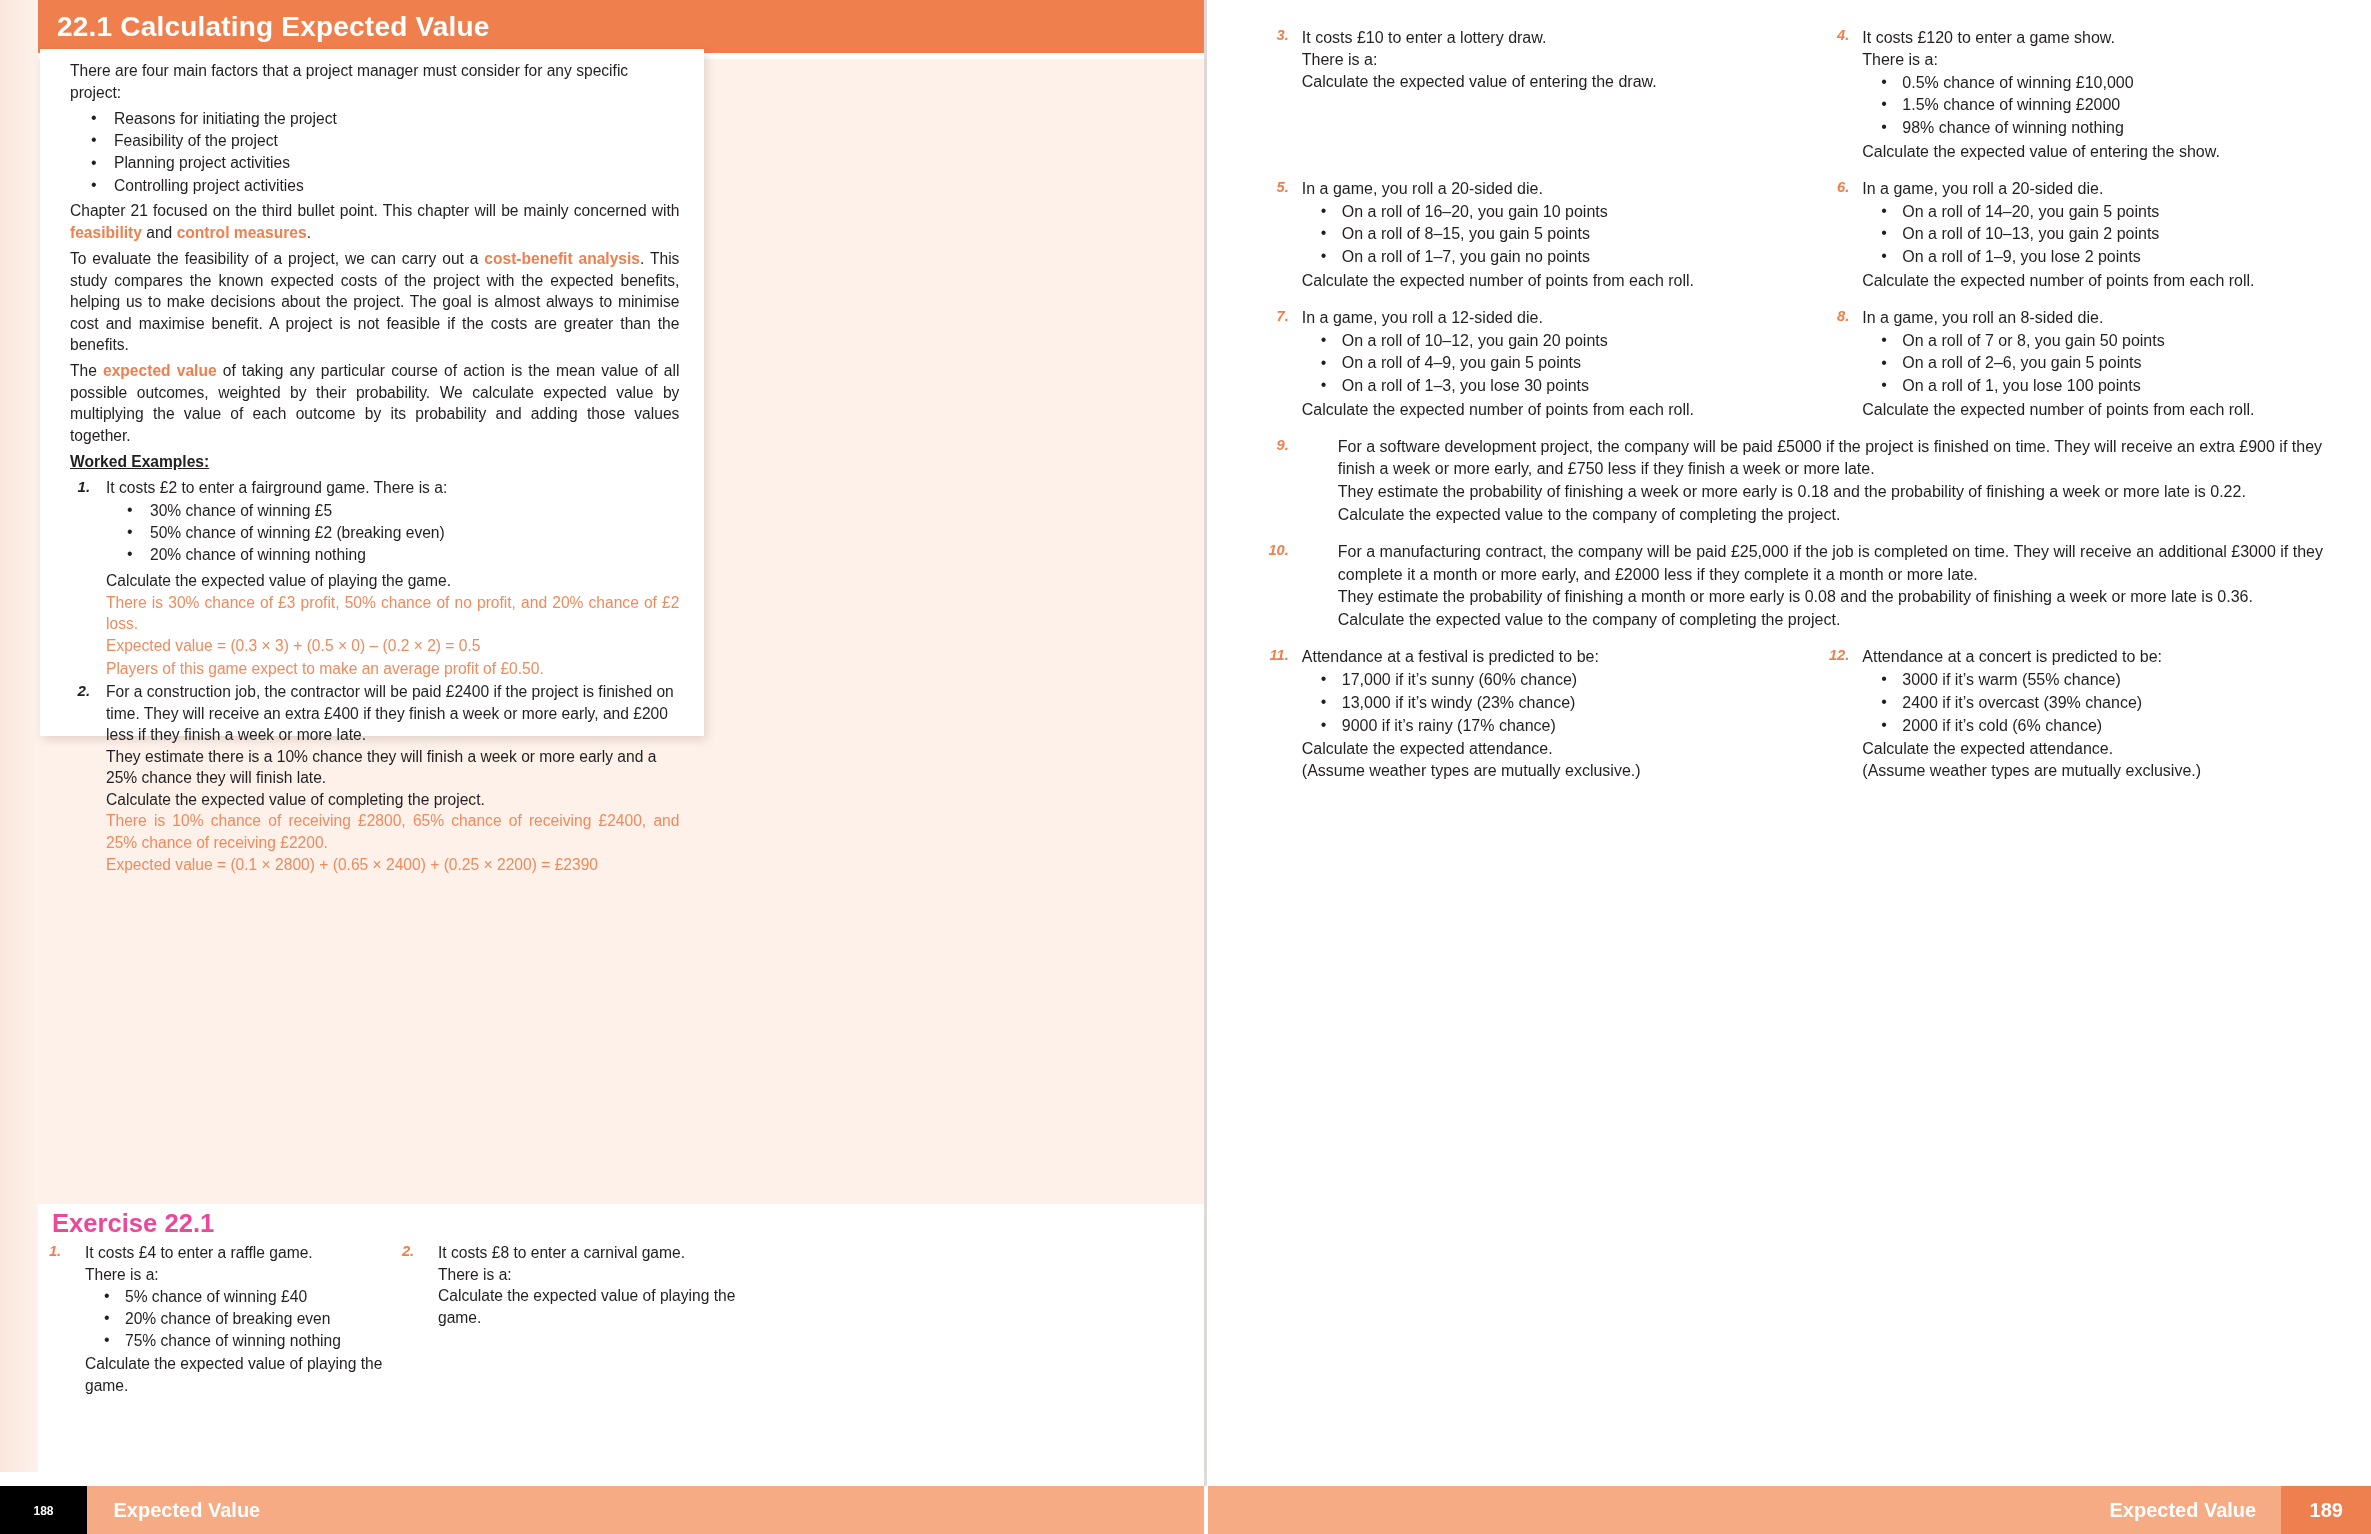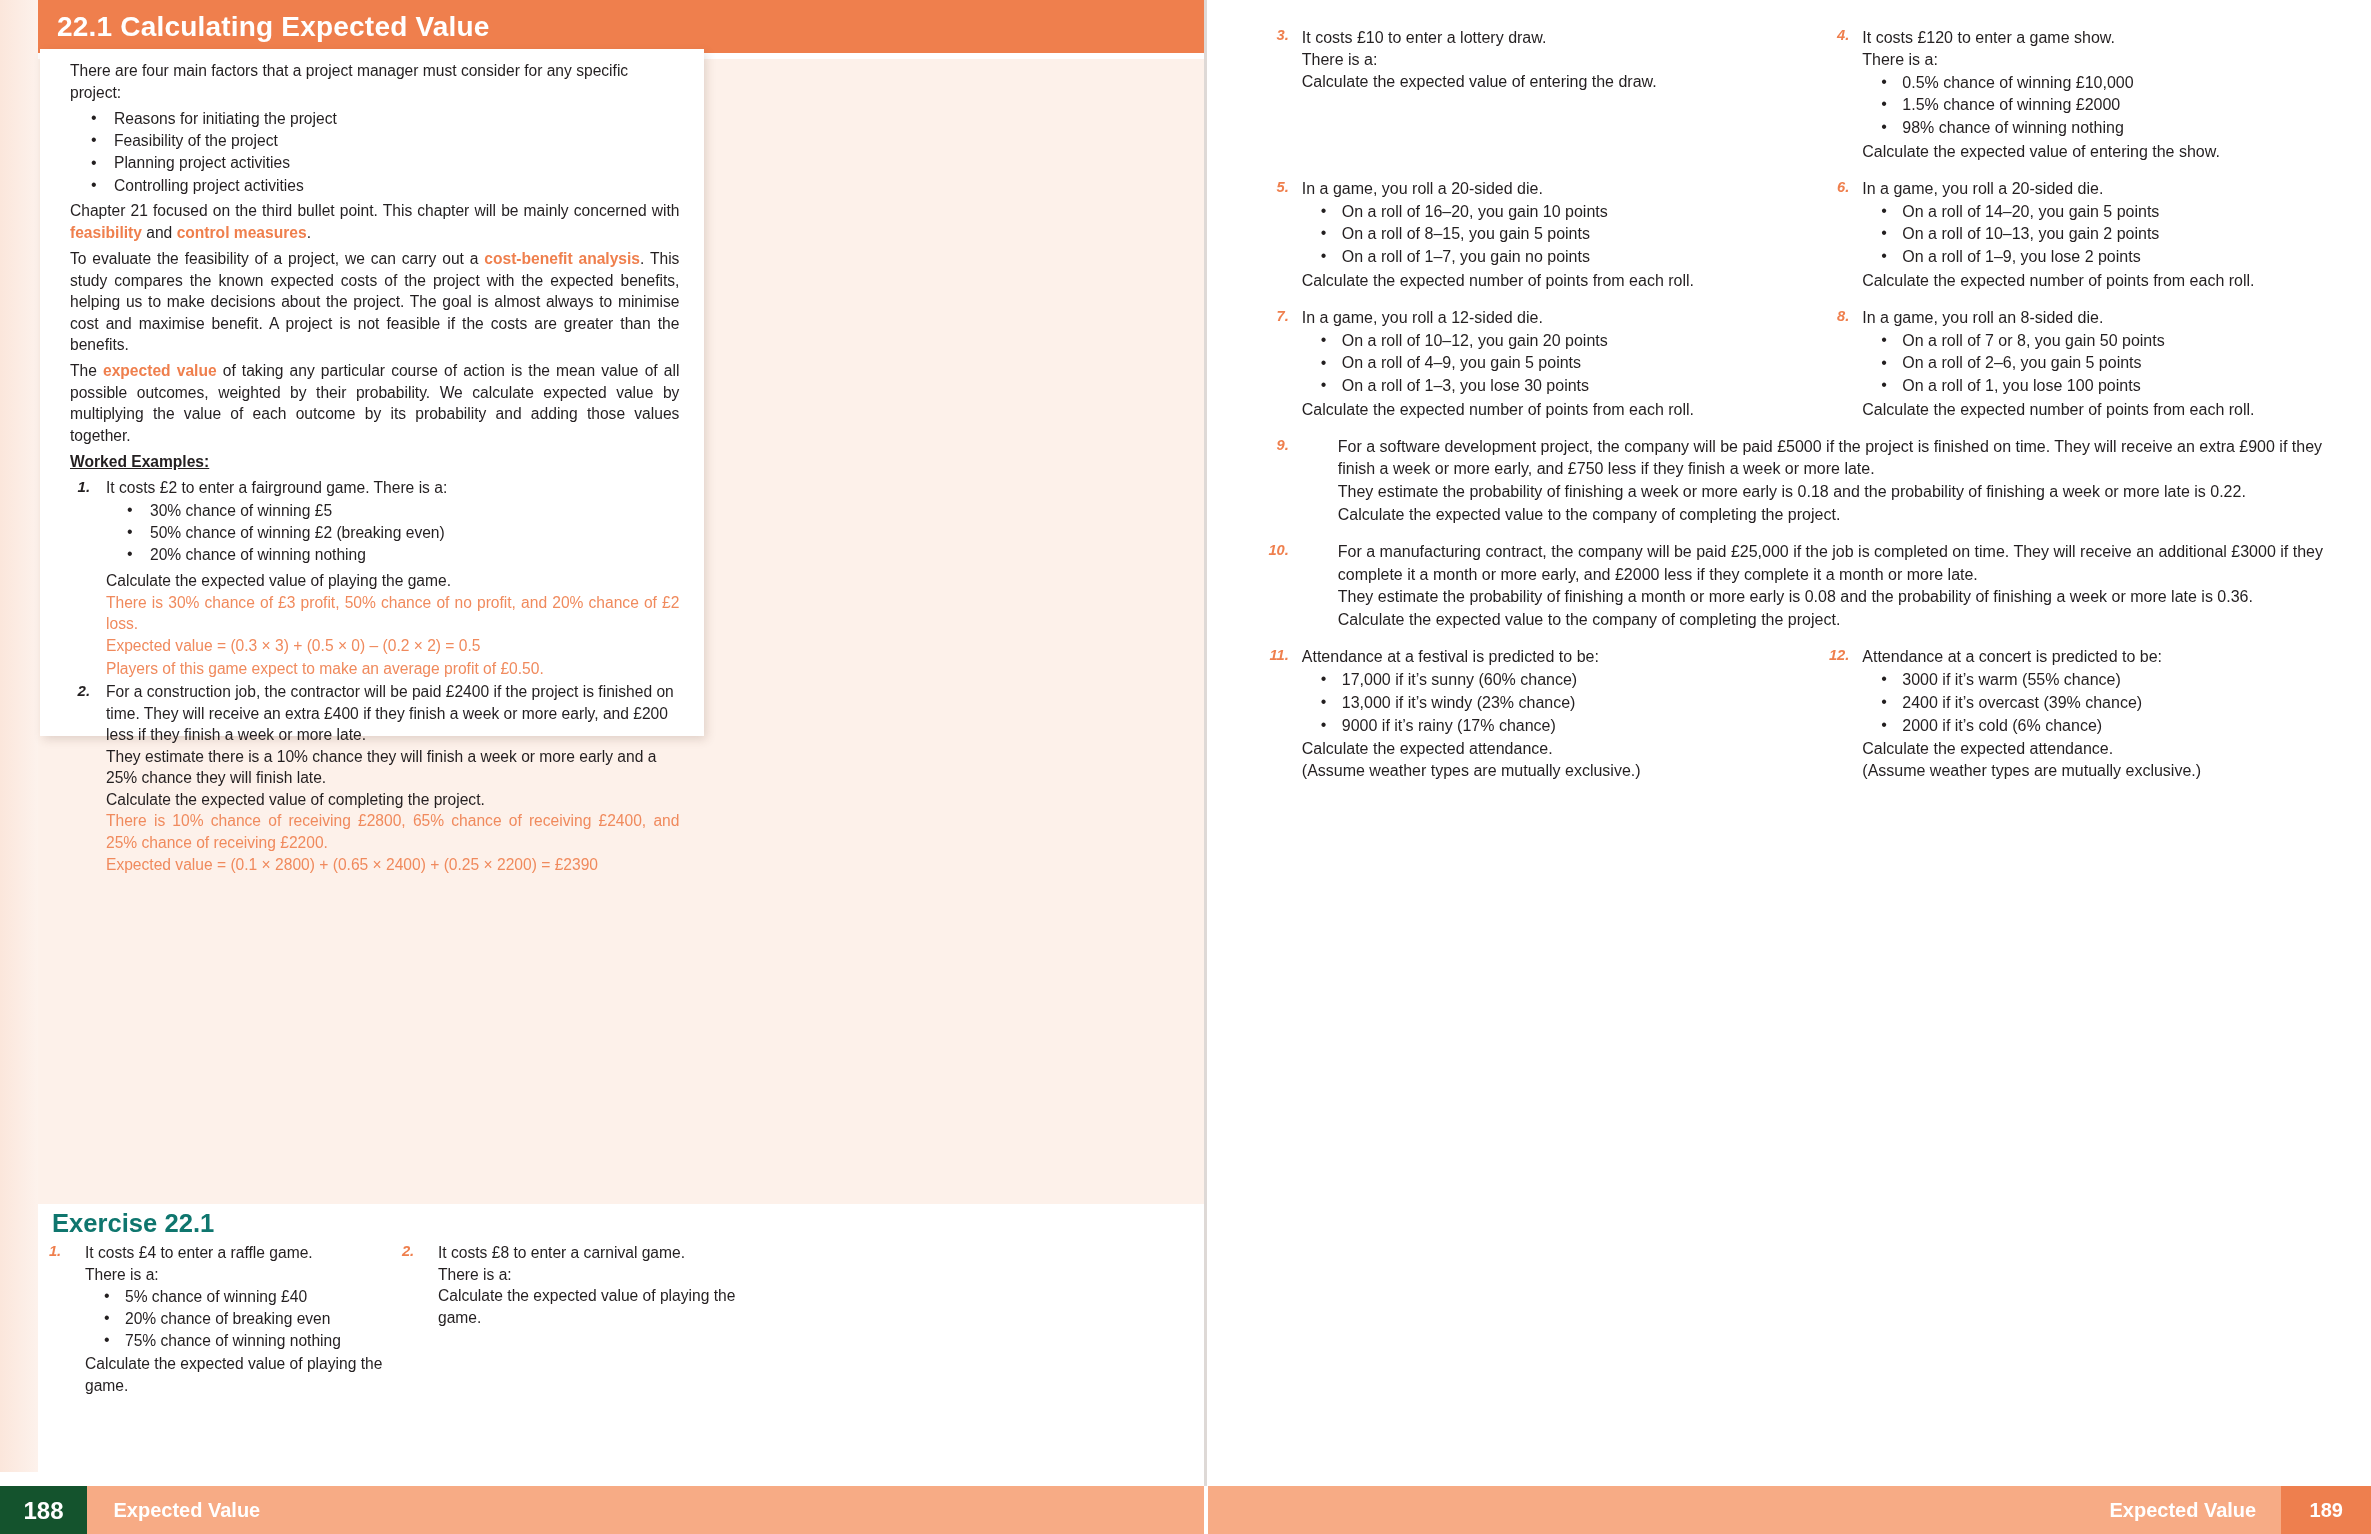--- a/index.html
+++ b/index.html
@@ -63,21 +63,21 @@
   ol.worked > li > .num {
     position: absolute; left: 7.6px; top: 0;
     font-size: 15px; font-weight: bold; font-style: italic; color: #231f20;
   }
   .solution { color: #f08a5d; font-size: 15.6px; line-height: 1.38; }
   .solution p { margin-bottom: 0.9px; }
 
   
   .exercise-head {
     position: absolute; left: 52px; top: 1209px;
-    font-size: 25.6px; font-weight: bold; color: #0f766e;
+    font-size: 25.6px; font-weight: bold; color: #ec4899;
   }
   .exercise-cols {
     position: absolute; left: 47px; top: 1242px; width: 1136px;
     display: flex; gap: 17px;
   }
   .ex-col { width: 336px; }
   .q-item { position: relative; padding-left: 38px; margin-bottom: 7.6px; }
   .q-item > .qnum {
     position: absolute; left: 1.9px; top: 0.9px;
     font-size: 14.7px; font-weight: bold; font-style: italic; color: #ef7f4d;
@@ -92,22 +92,22 @@
     content: "\2022"; position: absolute; left: 19px; top: -0.9px;
     font-size: 16px; color: #231f20;
   }
 
   
   .footer-l {
     position: absolute; left: 0; bottom: 0; width: 1204px; height: 49px;
     display: flex; align-items: stretch;
   }
   .footer-l .pg {
-    width: 87px; background: #14532d; color: #fff;
-    font-size: 24px; font-weight: bold;
+    width: 87px; background: #000000; color: #fff;
+    font-size: 12px; font-weight: bold;
     display: flex; align-items: center; justify-content: center;
   }
   .footer-l .lbl {
     flex: 1; background: #f7ab85; color: #ffffff;
     font-size: 20px; font-weight: bold;
     display: flex; align-items: center; padding-left: 26.5px;
   }
 
   
   .gutter { width: 3.8px; height: 1535px; background: #ffffff; }

